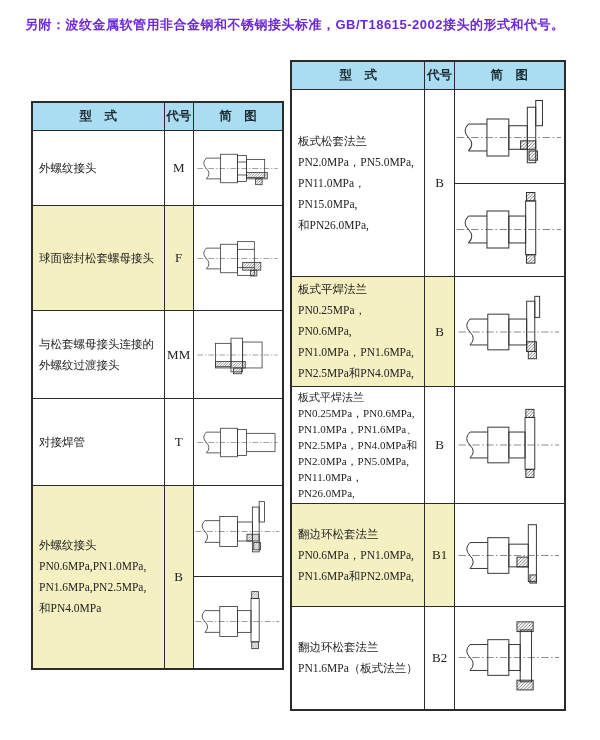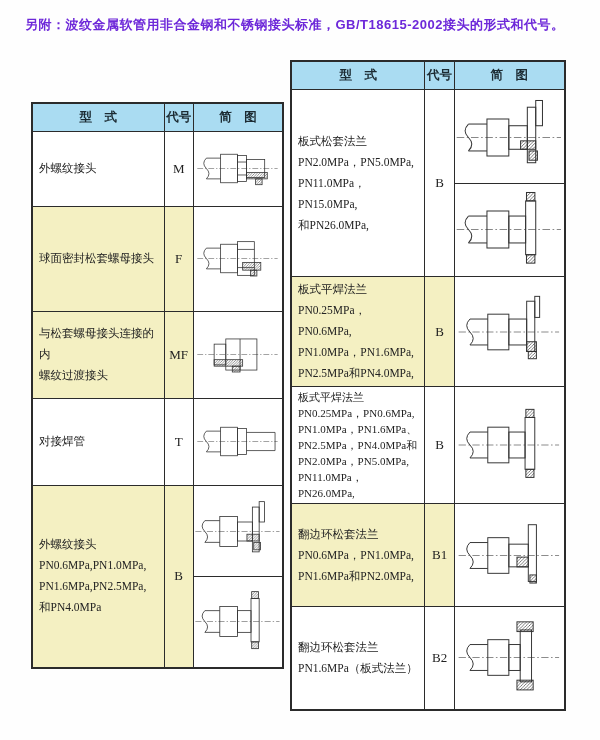--- a/index.html
+++ b/index.html
@@ -108,39 +108,39 @@
                   <rect x="64" y="20" width="26" height="52"></rect>
                   <line x1="64" y1="32" x2="90" y2="32"></line>
                   <line x1="64" y1="60" x2="90" y2="60"></line>
                   <rect x="72" y="52" width="28" height="12" fill="url(#h1)"></rect>
                   <rect x="84" y="64" width="10" height="9" fill="url(#h1)"></rect>
                 </g>
   </svg>
             </div>
       </td>
     </tr>
-    <tr style="height:87px;" class="hl">
-      <td class="c-type">与松套螺母接头连接的内
-螺纹过渡接头</td>
-      <td class="c-code">MF</td>
-      <td class="c-dia">
-        <div class="dia" style="height:81px">
-              <svg viewBox="0 0 130 92" preserveAspectRatio="xMidYMid meet">
-    <defs>
-                  <pattern id="h3" patternUnits="userSpaceOnUse" width="4" height="4">
-      <path d="M0 4 L4 0" stroke="#333333" stroke-width="0.8"></path>
-                  </pattern>
-                </defs>
-    <line x1="2" y1="46" x2="126" y2="46" stroke="#333333" stroke-width="0.7" stroke-dasharray="9 3 2 3"></line>
-    <g fill="none" stroke="#333333" stroke-width="1.2">
-                  <rect x="28" y="30" width="18" height="32"></rect>
-                  <rect x="46" y="22" width="48" height="48"></rect>
-                  <line x1="68" y1="22" x2="68" y2="70"></line>
-                  <rect x="28" y="54" width="44" height="10" fill="url(#h3)"></rect>
-                  <rect x="56" y="64" width="12" height="9" fill="url(#h3)"></rect>
+    <tr style="height:88px;">
+      <td class="c-type">与松套螺母接头连接的
+外螺纹过渡接头</td>
+      <td class="c-code">MM</td>
+      <td class="c-dia">
+        <div class="dia" style="height:82px">
+              <svg viewBox="0 0 130 92" preserveAspectRatio="xMidYMid meet">
+    <defs>
+                  <pattern id="h2" patternUnits="userSpaceOnUse" width="4" height="4">
+      <path d="M0 4 L4 0" stroke="#333333" stroke-width="0.8"></path>
+                  </pattern>
+                </defs>
+    <line x1="2" y1="46" x2="126" y2="46" stroke="#333333" stroke-width="0.7" stroke-dasharray="9 3 2 3"></line>
+    <g fill="none" stroke="#333333" stroke-width="1.2">
+                  <rect x="30" y="28" width="24" height="36"></rect>
+                  <rect x="54" y="20" width="18" height="52"></rect>
+                  <rect x="72" y="26" width="30" height="40"></rect>
+                  <rect x="30" y="56" width="46" height="10" fill="url(#h2)"></rect>
+                  <rect x="58" y="66" width="12" height="9" fill="url(#h2)"></rect>
                 </g>
   </svg>
             </div>
       </td>
     </tr>
     <tr style="height:87px;">
       <td class="c-type">对接焊管</td>
       <td class="c-code">T</td>
       <td class="c-dia">
         <div class="dia" style="height:81px">

